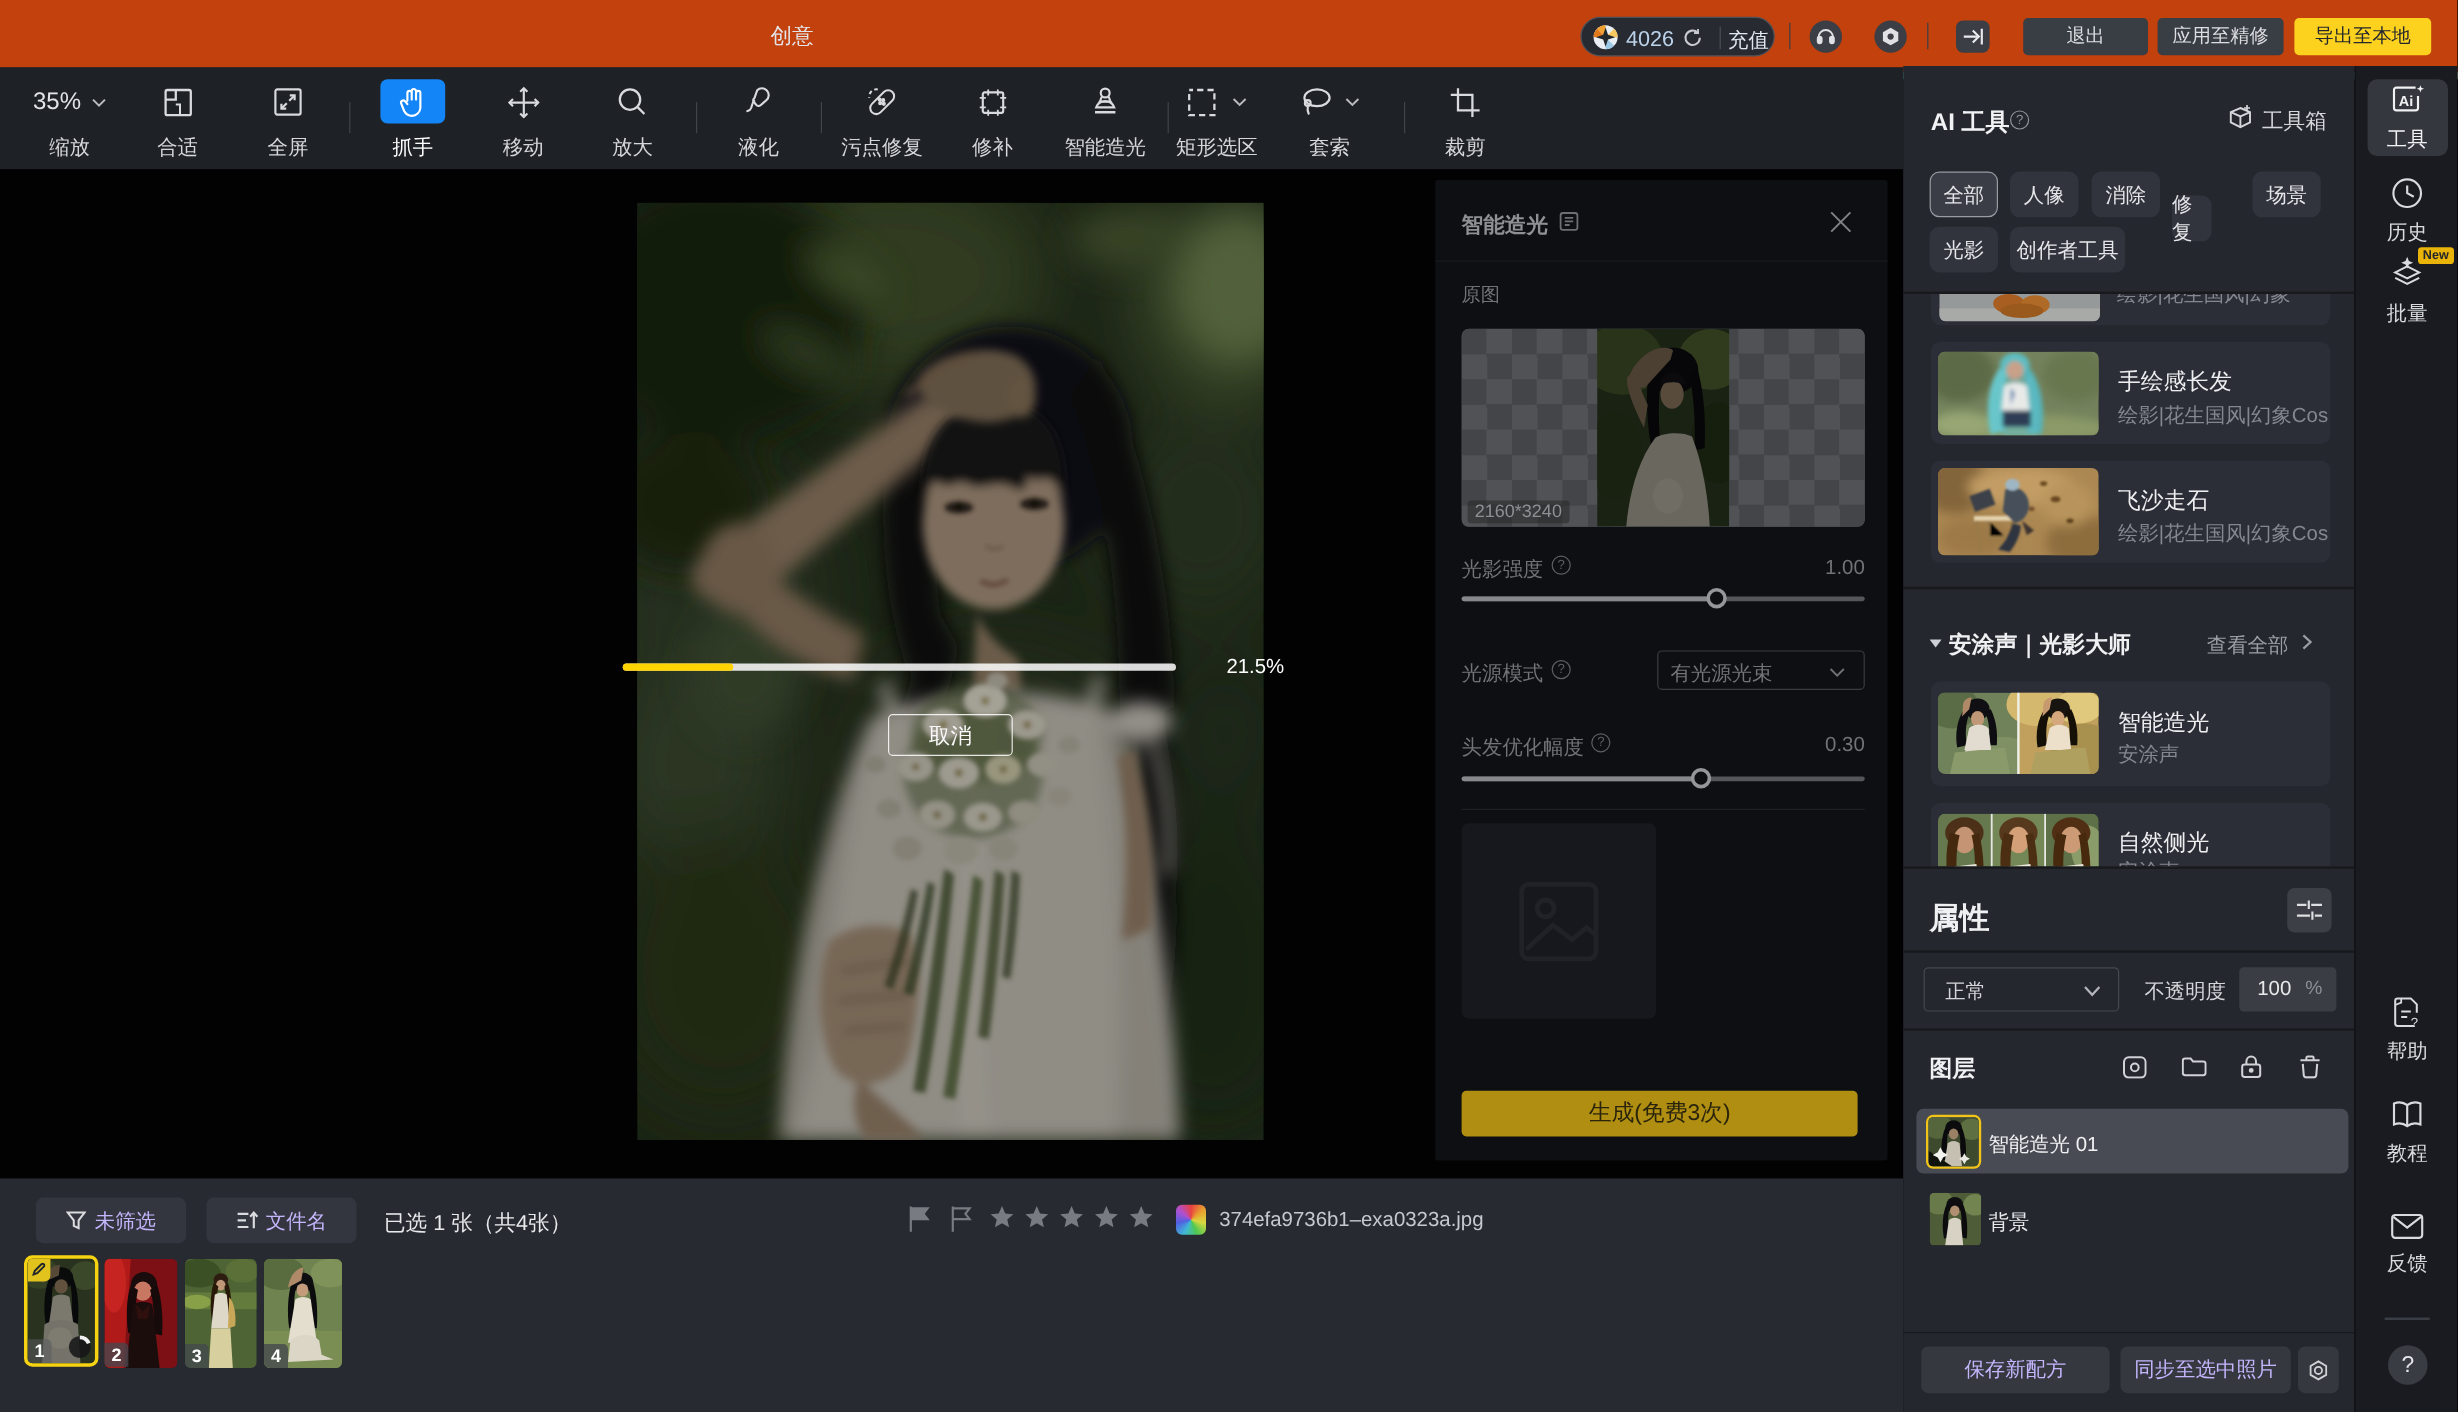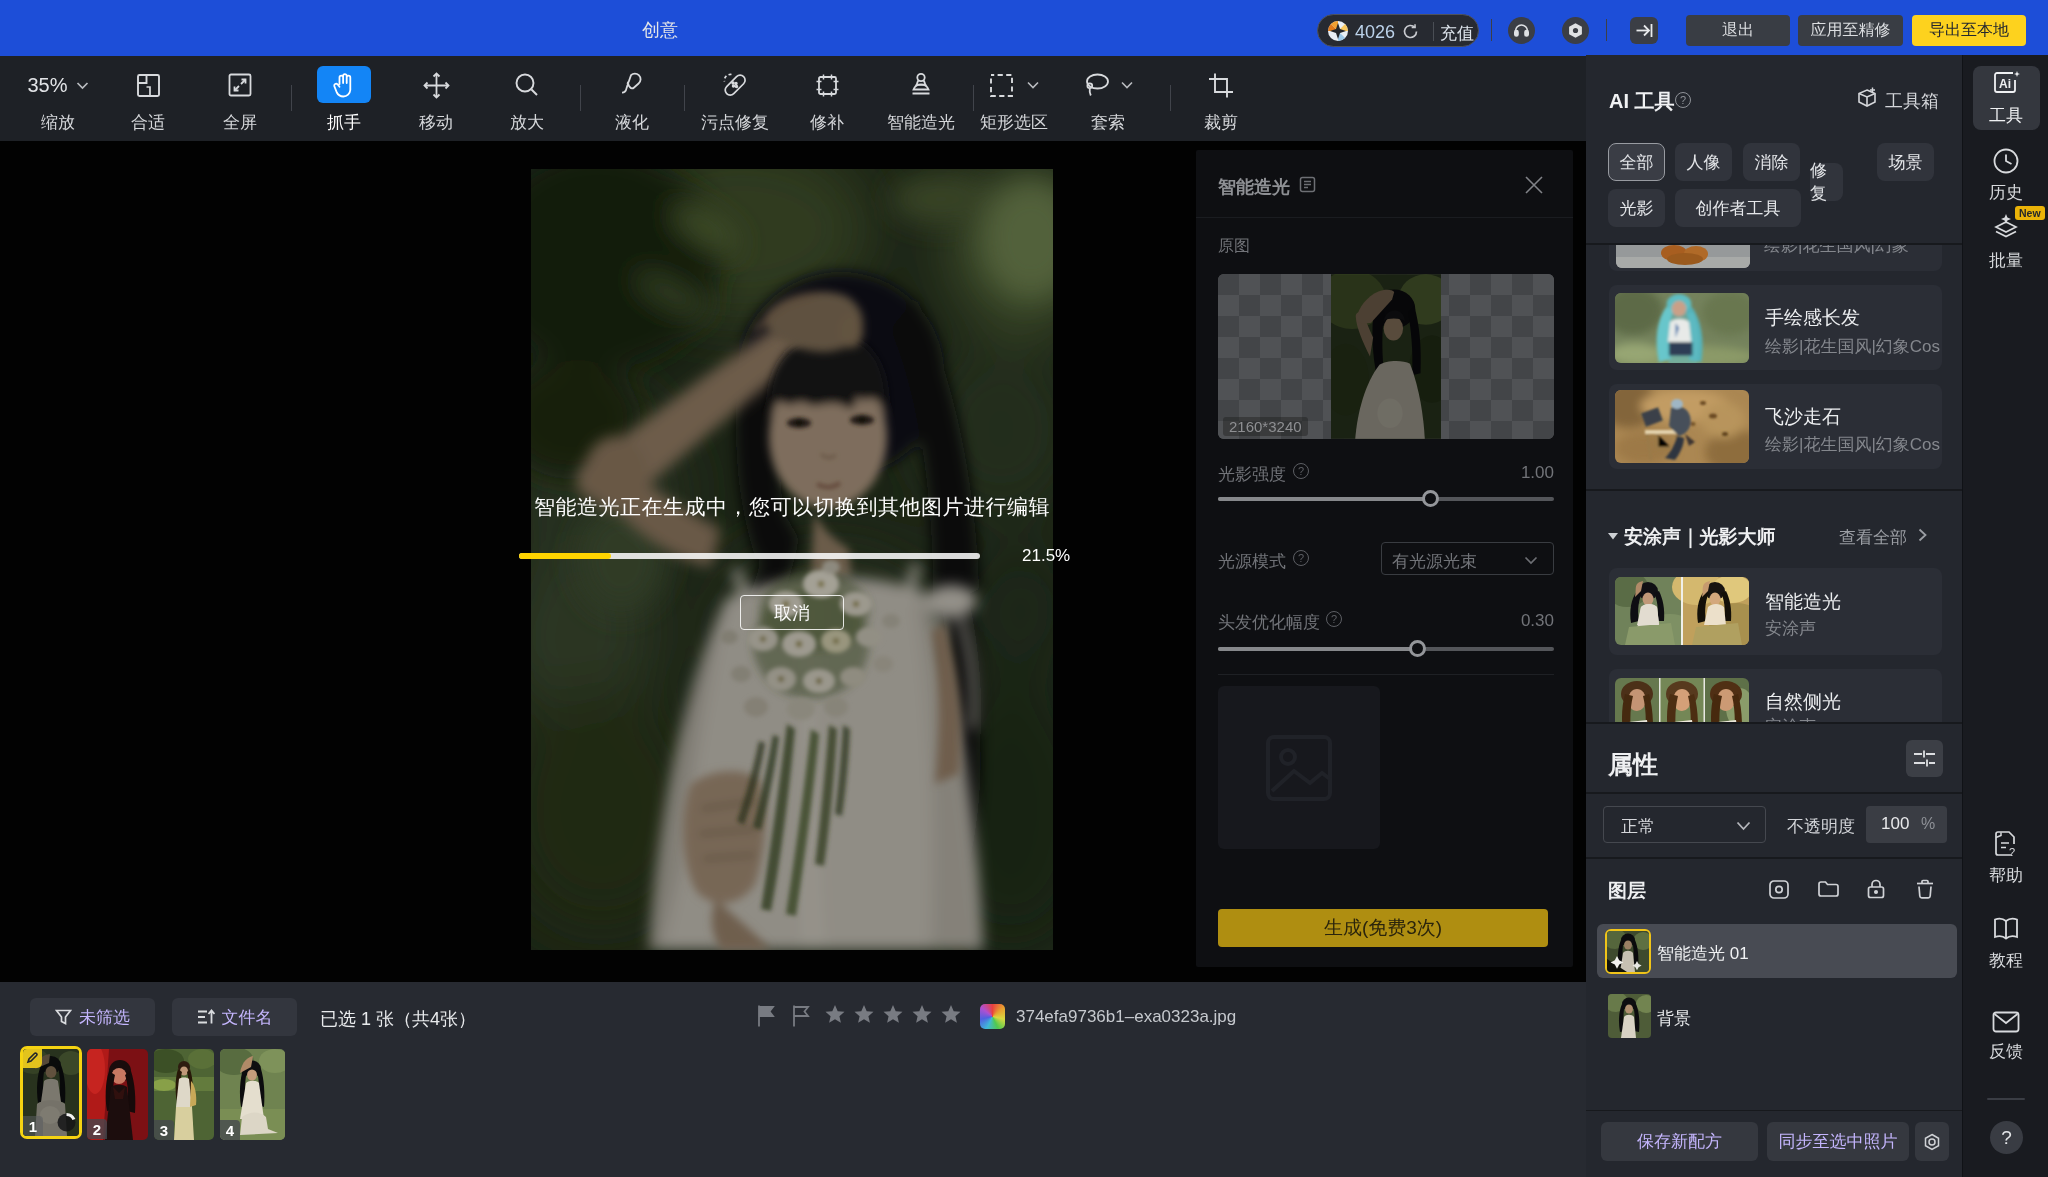--- a/index.html
+++ b/index.html
@@ -1,20 +1,20 @@
 <!DOCTYPE html>
 <html><head>
 <meta charset="utf-8">
 <style>
 * { margin:0; padding:0; box-sizing:border-box; }
 html,body { width:2048px; height:1177px; overflow:hidden; background:#000; font-family:"Liberation Sans", sans-serif; }
 .abs { position:absolute; }
 #stage { position:relative; width:2048px; height:1177px; background:#000; }
 
-#topbar { left:0; top:0; width:2048px; height:66px; background:#1d4ed8; border-bottom:6px solid #5eead4; }
+#topbar { left:0; top:0; width:2048px; height:66px; background:#c2410c; border-bottom:6px solid #5eead4; }
 #title { left:620px; top:18px; width:80px; text-align:center; color:#e3e5e8; font-size:18px; }
 .pill { left:1317px; top:14px; width:162px; height:33px; border:1.5px solid #4e525a; border-radius:17px; background:#272a31; display:flex; align-items:center; }
 .circbtn { top:17px; width:27px; height:27px; border-radius:50%; background:#3b3e45; display:flex; align-items:center; justify-content:center; }
 .topsep { top:19px; width:1px; height:22px; background:#3c3f46; }
 .topbtn { top:15px; height:31px; background:#393d44; border-radius:4px; color:#dcdee1; font-size:16px; display:flex; align-items:center; justify-content:center; }
 #btn-export { background:#fdd21e; color:#23272e; }
 
 #toolbar { left:0; top:56px; width:1586px; height:85px; background:#1e2126; }
 .tool { top:0; height:85px; text-align:center; color:#d2d4d8; }
 .tool .ic { height:58px; display:flex; align-items:center; justify-content:center; }
@@ -179,21 +179,20 @@
         <circle cx="288" cy="512" r="3" fill="#7b7037"></circle>
         <circle cx="250" cy="510" r="2.8" fill="#776d35"></circle>
         <ellipse cx="352" cy="495" rx="10" ry="8" fill="#aaa698"></ellipse>
           <ellipse cx="360" cy="452" rx="9" ry="7" fill="#a6a294"></ellipse>
           <ellipse cx="198" cy="468" rx="9" ry="7" fill="#a09c8e"></ellipse>
           <ellipse cx="300" cy="398" rx="9" ry="7" fill="#b0ac9e"></ellipse>
         <ellipse cx="210" cy="505" rx="10" ry="8" fill="#a29e90"></ellipse>
       </g>
       <rect width="522" height="781" fill="rgba(4,6,3,0.20)"></rect>
     </svg>
-    <div id="genmsg" class="abs" style="left:262px;width:1060px;">智能造光正在生成中，您可以切换到其他图片进行编辑</div>
     <div id="pbar" class="abs">
         <div id="pfill" class="abs"></div>
       </div>
     <div id="ppct" class="abs">21.5%</div>
     <div id="cancelbtn" class="abs">取消</div>
   </div>
   <div id="topbar" class="abs">
     <div id="title" class="abs">创意</div>
     <div class="pill abs">
       <svg class="abs" style="left:9px;top:5px" width="22" height="22" viewBox="0 0 22 22">
@@ -492,21 +491,21 @@
         <path d="M3 7.5 L11 11 L19 7.5 M11 11 V20"></path>
         <path d="M16.5 1.5 V6.5 M14 4 H19" stroke-width="1.4"></path>
       </svg>
     <div class="abs" style="left:299px;top:34px;font-size:18px;color:#d4d6da;">工具箱</div>
     <div class="fbtn abs" style="left:22px;top:88px;width:57px;background:#3a3d45;border:1px solid #989ba1;">全部</div>
     <div class="fbtn abs" style="left:89px;top:88px;width:57px;">人像</div>
     <div class="fbtn abs" style="left:157px;top:88px;width:57px;">消除</div>
     <div class="fbtn abs" style="left:224px;top:88px;width:33px;margin-top:20px;">修复</div>
     <div class="fbtn abs" style="left:291px;top:88px;width:57px;">场景</div>
     <div class="fbtn abs" style="left:22px;top:134px;width:57px;">光影</div>
-    <div class="fbtn abs" style="left:89px;top:134px;width:126px;">创作者工具</div>
+    <div class="fbtn abs" style="left:89px;top:134px;width:96px;">创作者工具</div>
     <div class="pdiv abs" style="top:188px;"></div>
 
     <div class="abs" style="left:23px;top:190px;width:333px;height:26px;background:#2b2e36;border-radius:0 0 8px 8px;"></div>
     <div class="abs" style="left:30px;top:190px;width:134px;height:23px;border-radius:0 0 6px 6px;overflow:hidden;">
       <svg width="134" height="23" viewBox="0 0 134 23">
           <rect width="134" height="23" fill="#96999a"></rect>
           <rect y="12" width="134" height="11" fill="#a8aaa8"></rect>
           <ellipse cx="58" cy="8" rx="13" ry="8" fill="#a85e20"></ellipse>
           <ellipse cx="80" cy="9" rx="12" ry="8" fill="#b06a28"></ellipse>
           <ellipse cx="69" cy="14" rx="18" ry="6" fill="#9a5a1e"></ellipse>

